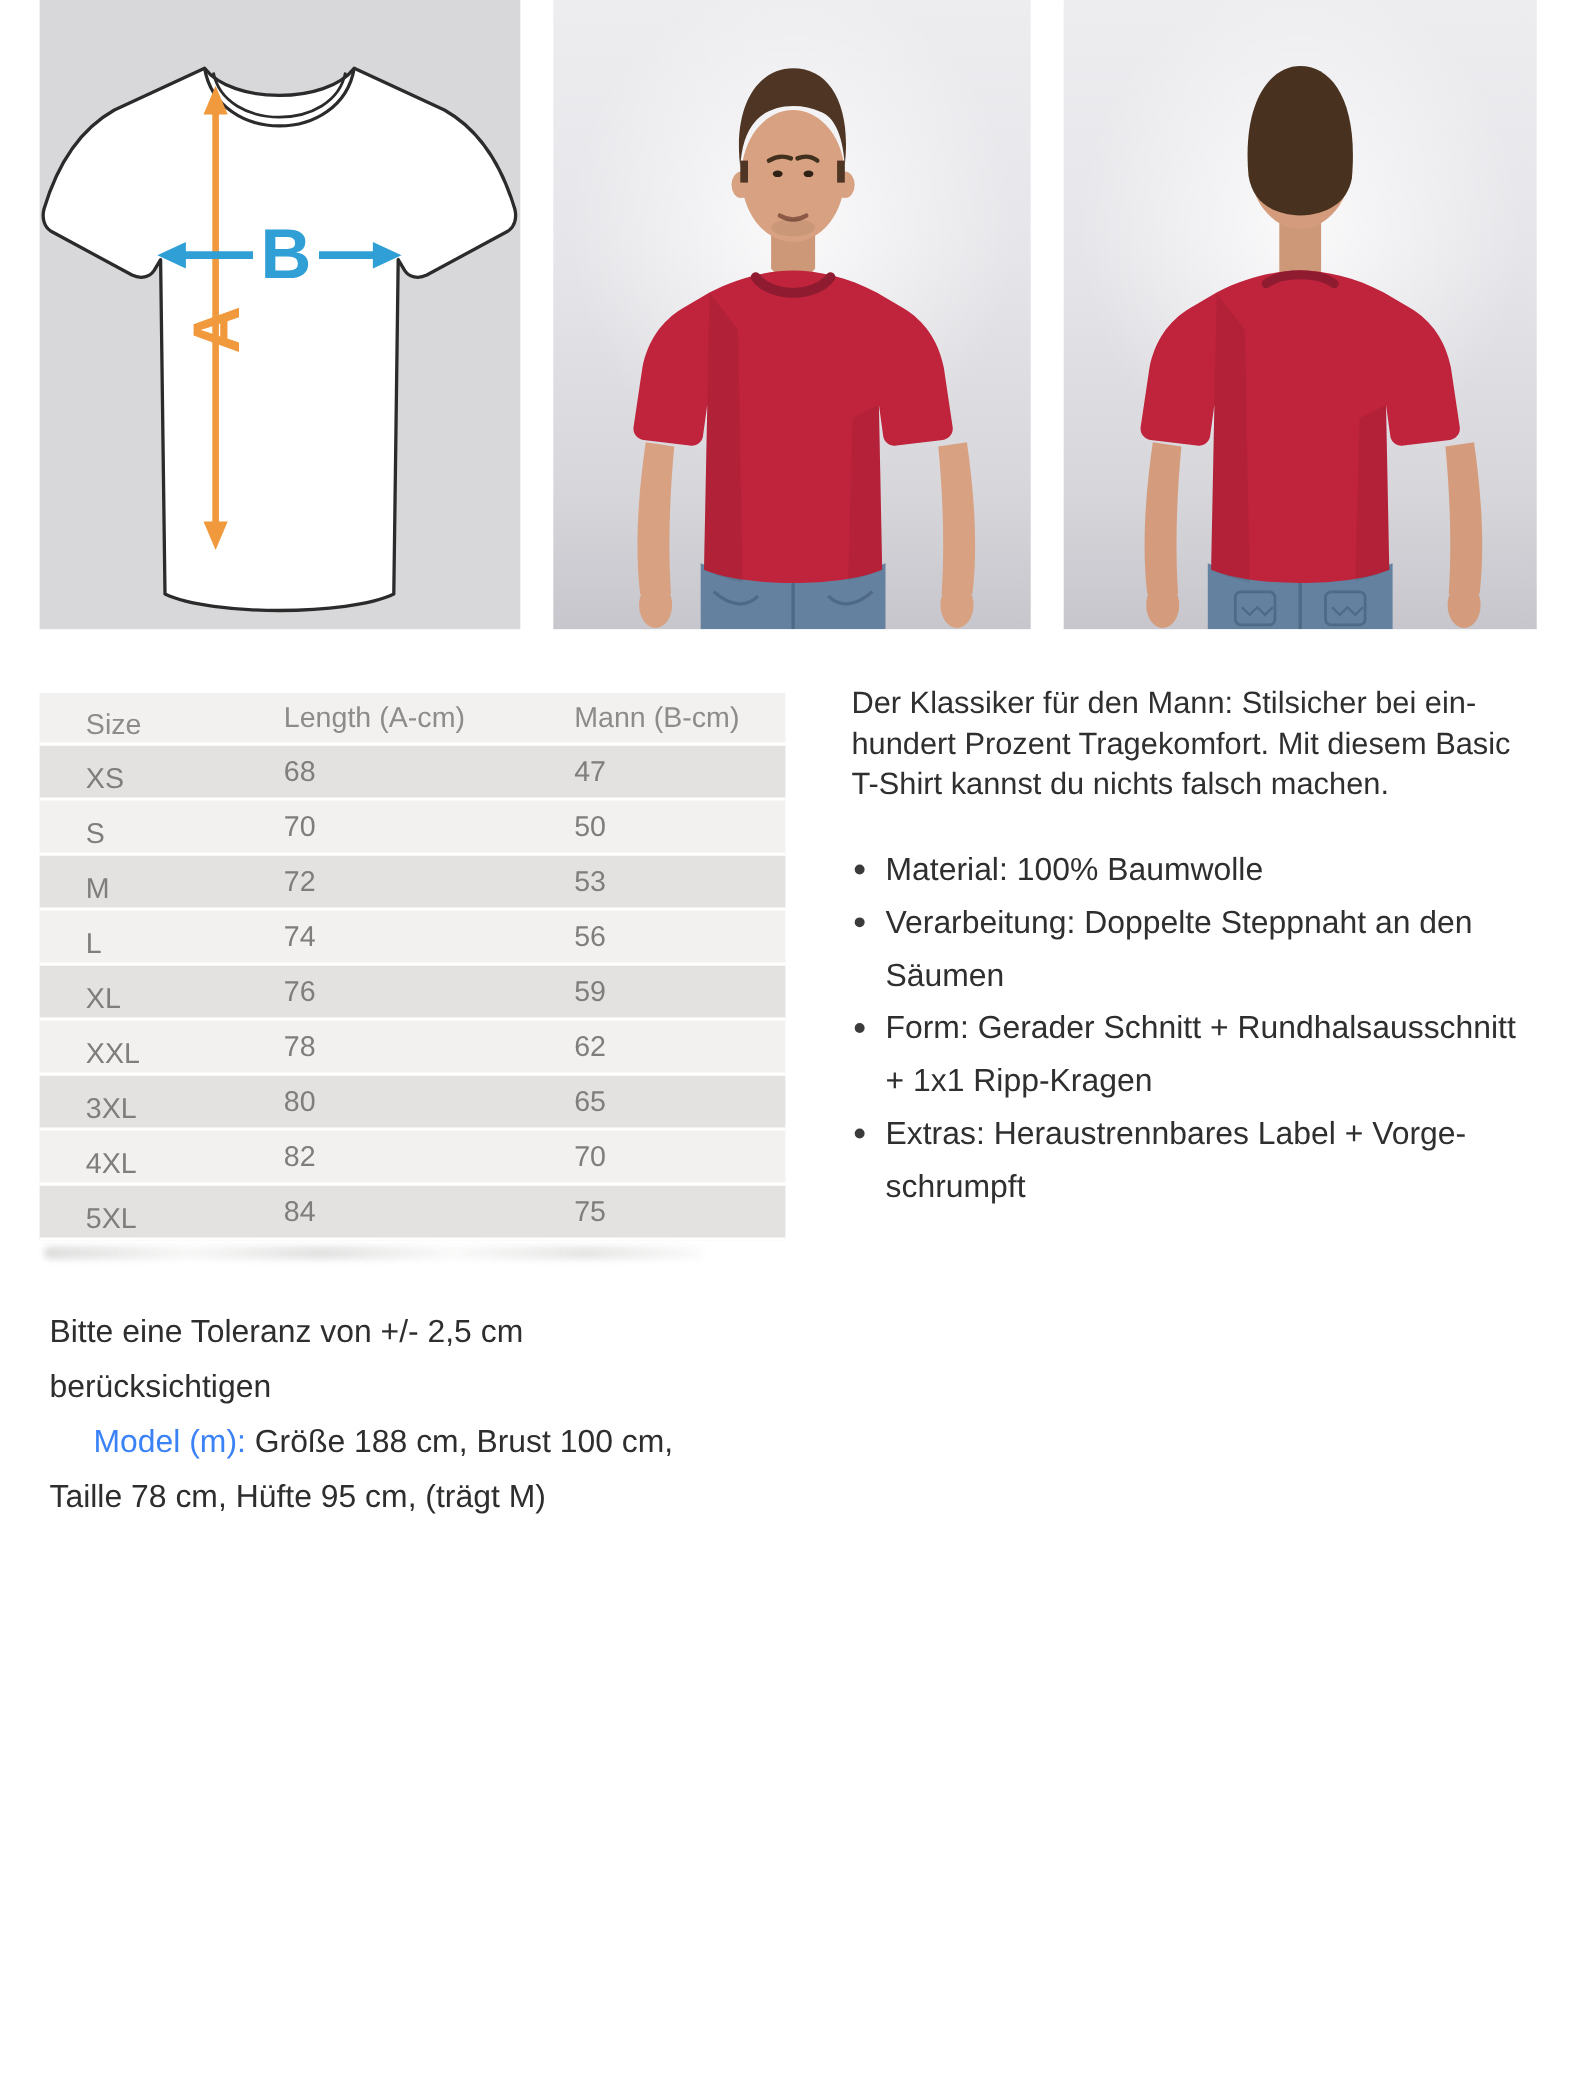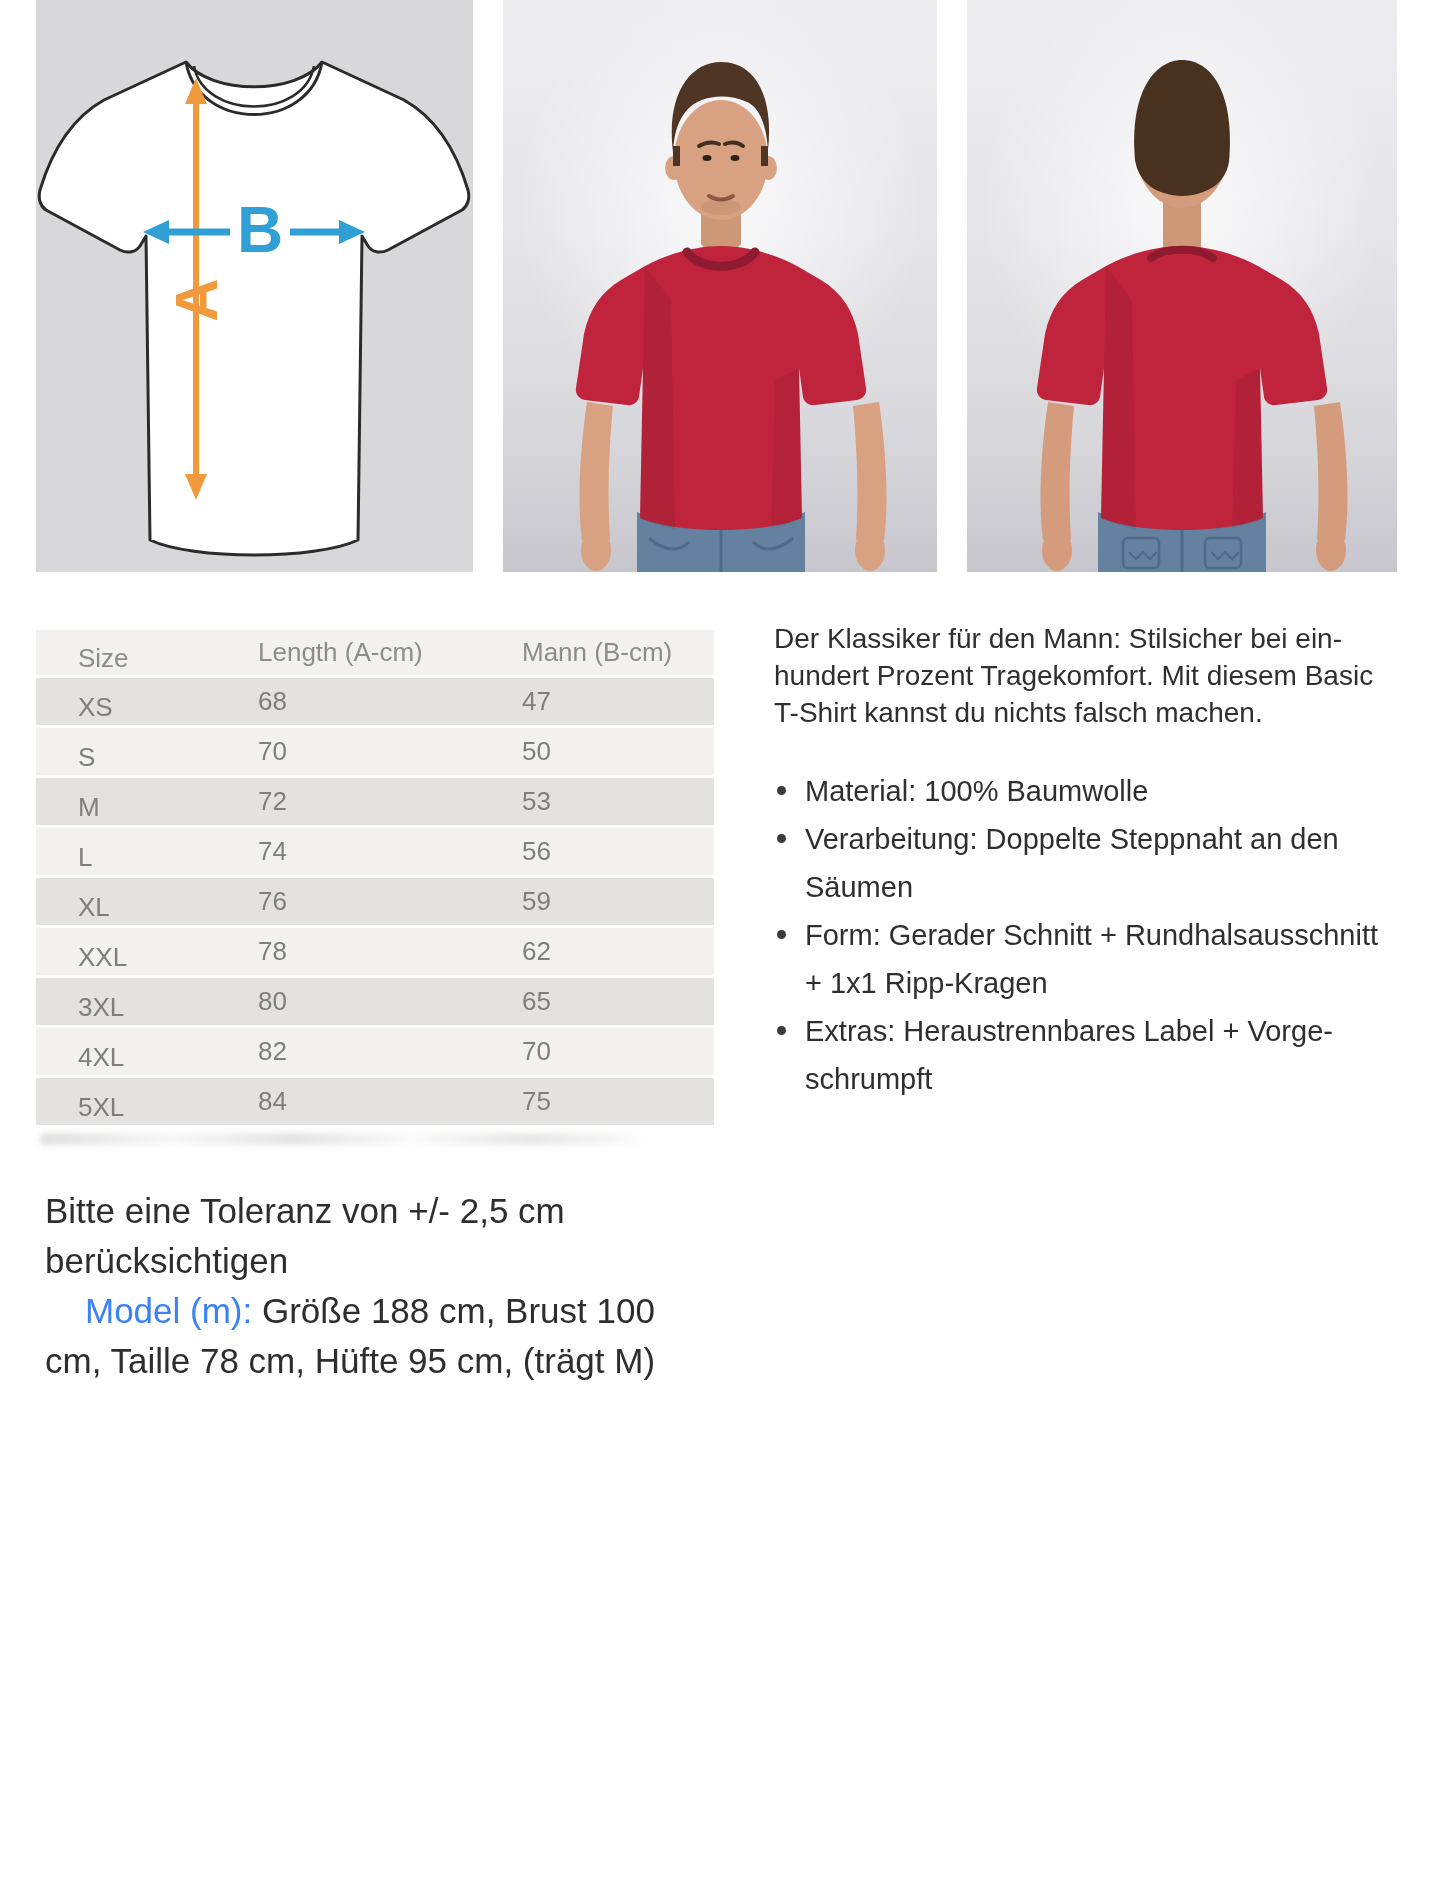--- a/index.html
+++ b/index.html
@@ -28,21 +28,21 @@
   .trow > div:first-child{padding-left:42px;margin-top:12px;}
 
   .ghost{
     position:absolute;left:40px;top:1133px;width:600px;height:12px;border-radius:5px;
     background:linear-gradient(90deg, rgba(160,160,158,.35), rgba(205,205,202,.15) 22%,
        rgba(160,160,158,.30) 42%, rgba(215,215,212,.12) 62%, rgba(165,165,162,.28) 82%, rgba(220,220,218,.1));
     filter:blur(3px);
   }
 
   
-  .bottom-note{position:absolute;left:45px;top:1186px;width:612px;font-size:35px;line-height:50px;color:#2e2e2e;}
+  .bottom-note{position:absolute;left:45px;top:1186px;width:612px;font-size:29px;line-height:50px;color:#2e2e2e;}
   .bottom-note p{margin:0;}
   .bottom-note strong{font-weight:normal;color:#3b82f6;margin-left:40px;}
 
   
   .right-col{position:absolute;left:750px;top:620px;width:612px;color:#2f2f2f;margin-left:24px;}
   .intro{margin:0;font-size:28px;line-height:37px;}
   .features{margin:36px 0 0 0;padding:0;list-style:none;font-size:29px;line-height:48px;}
   .features li{position:relative;padding-left:31px;}
   .features .dot{position:absolute;left:3px;top:19px;width:9px;height:9px;border-radius:50%;background:#3b3b3b;}
 

